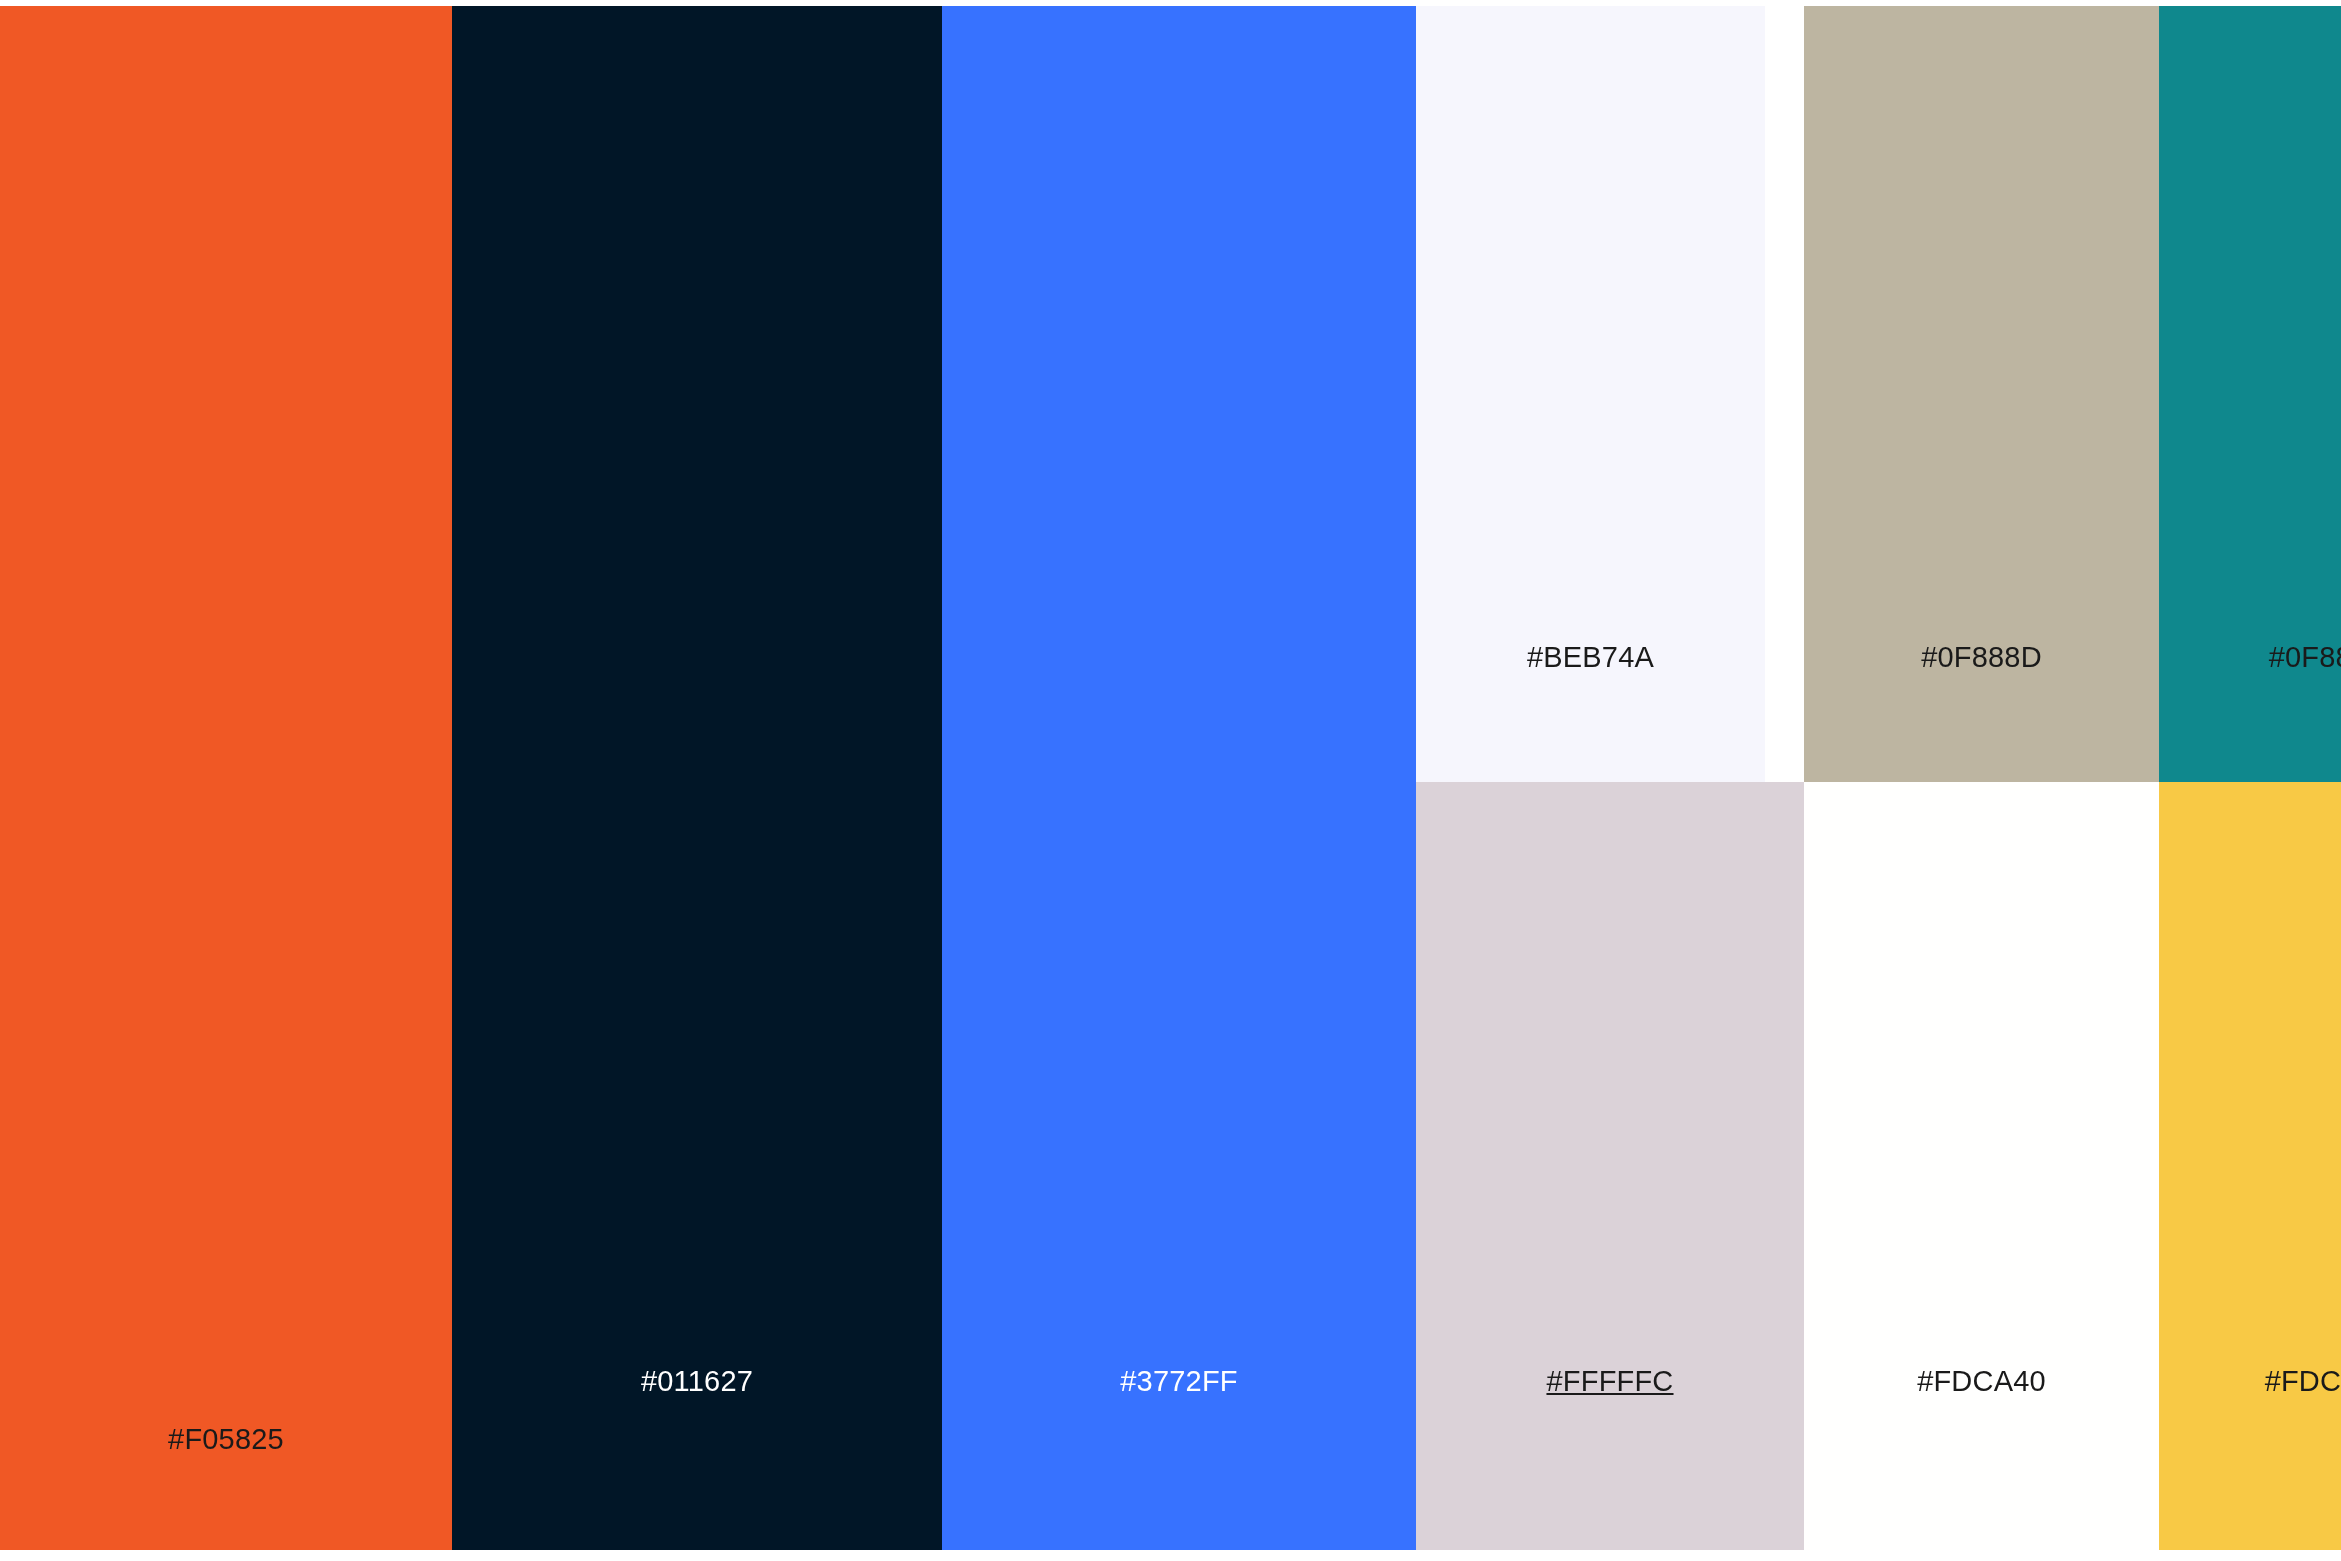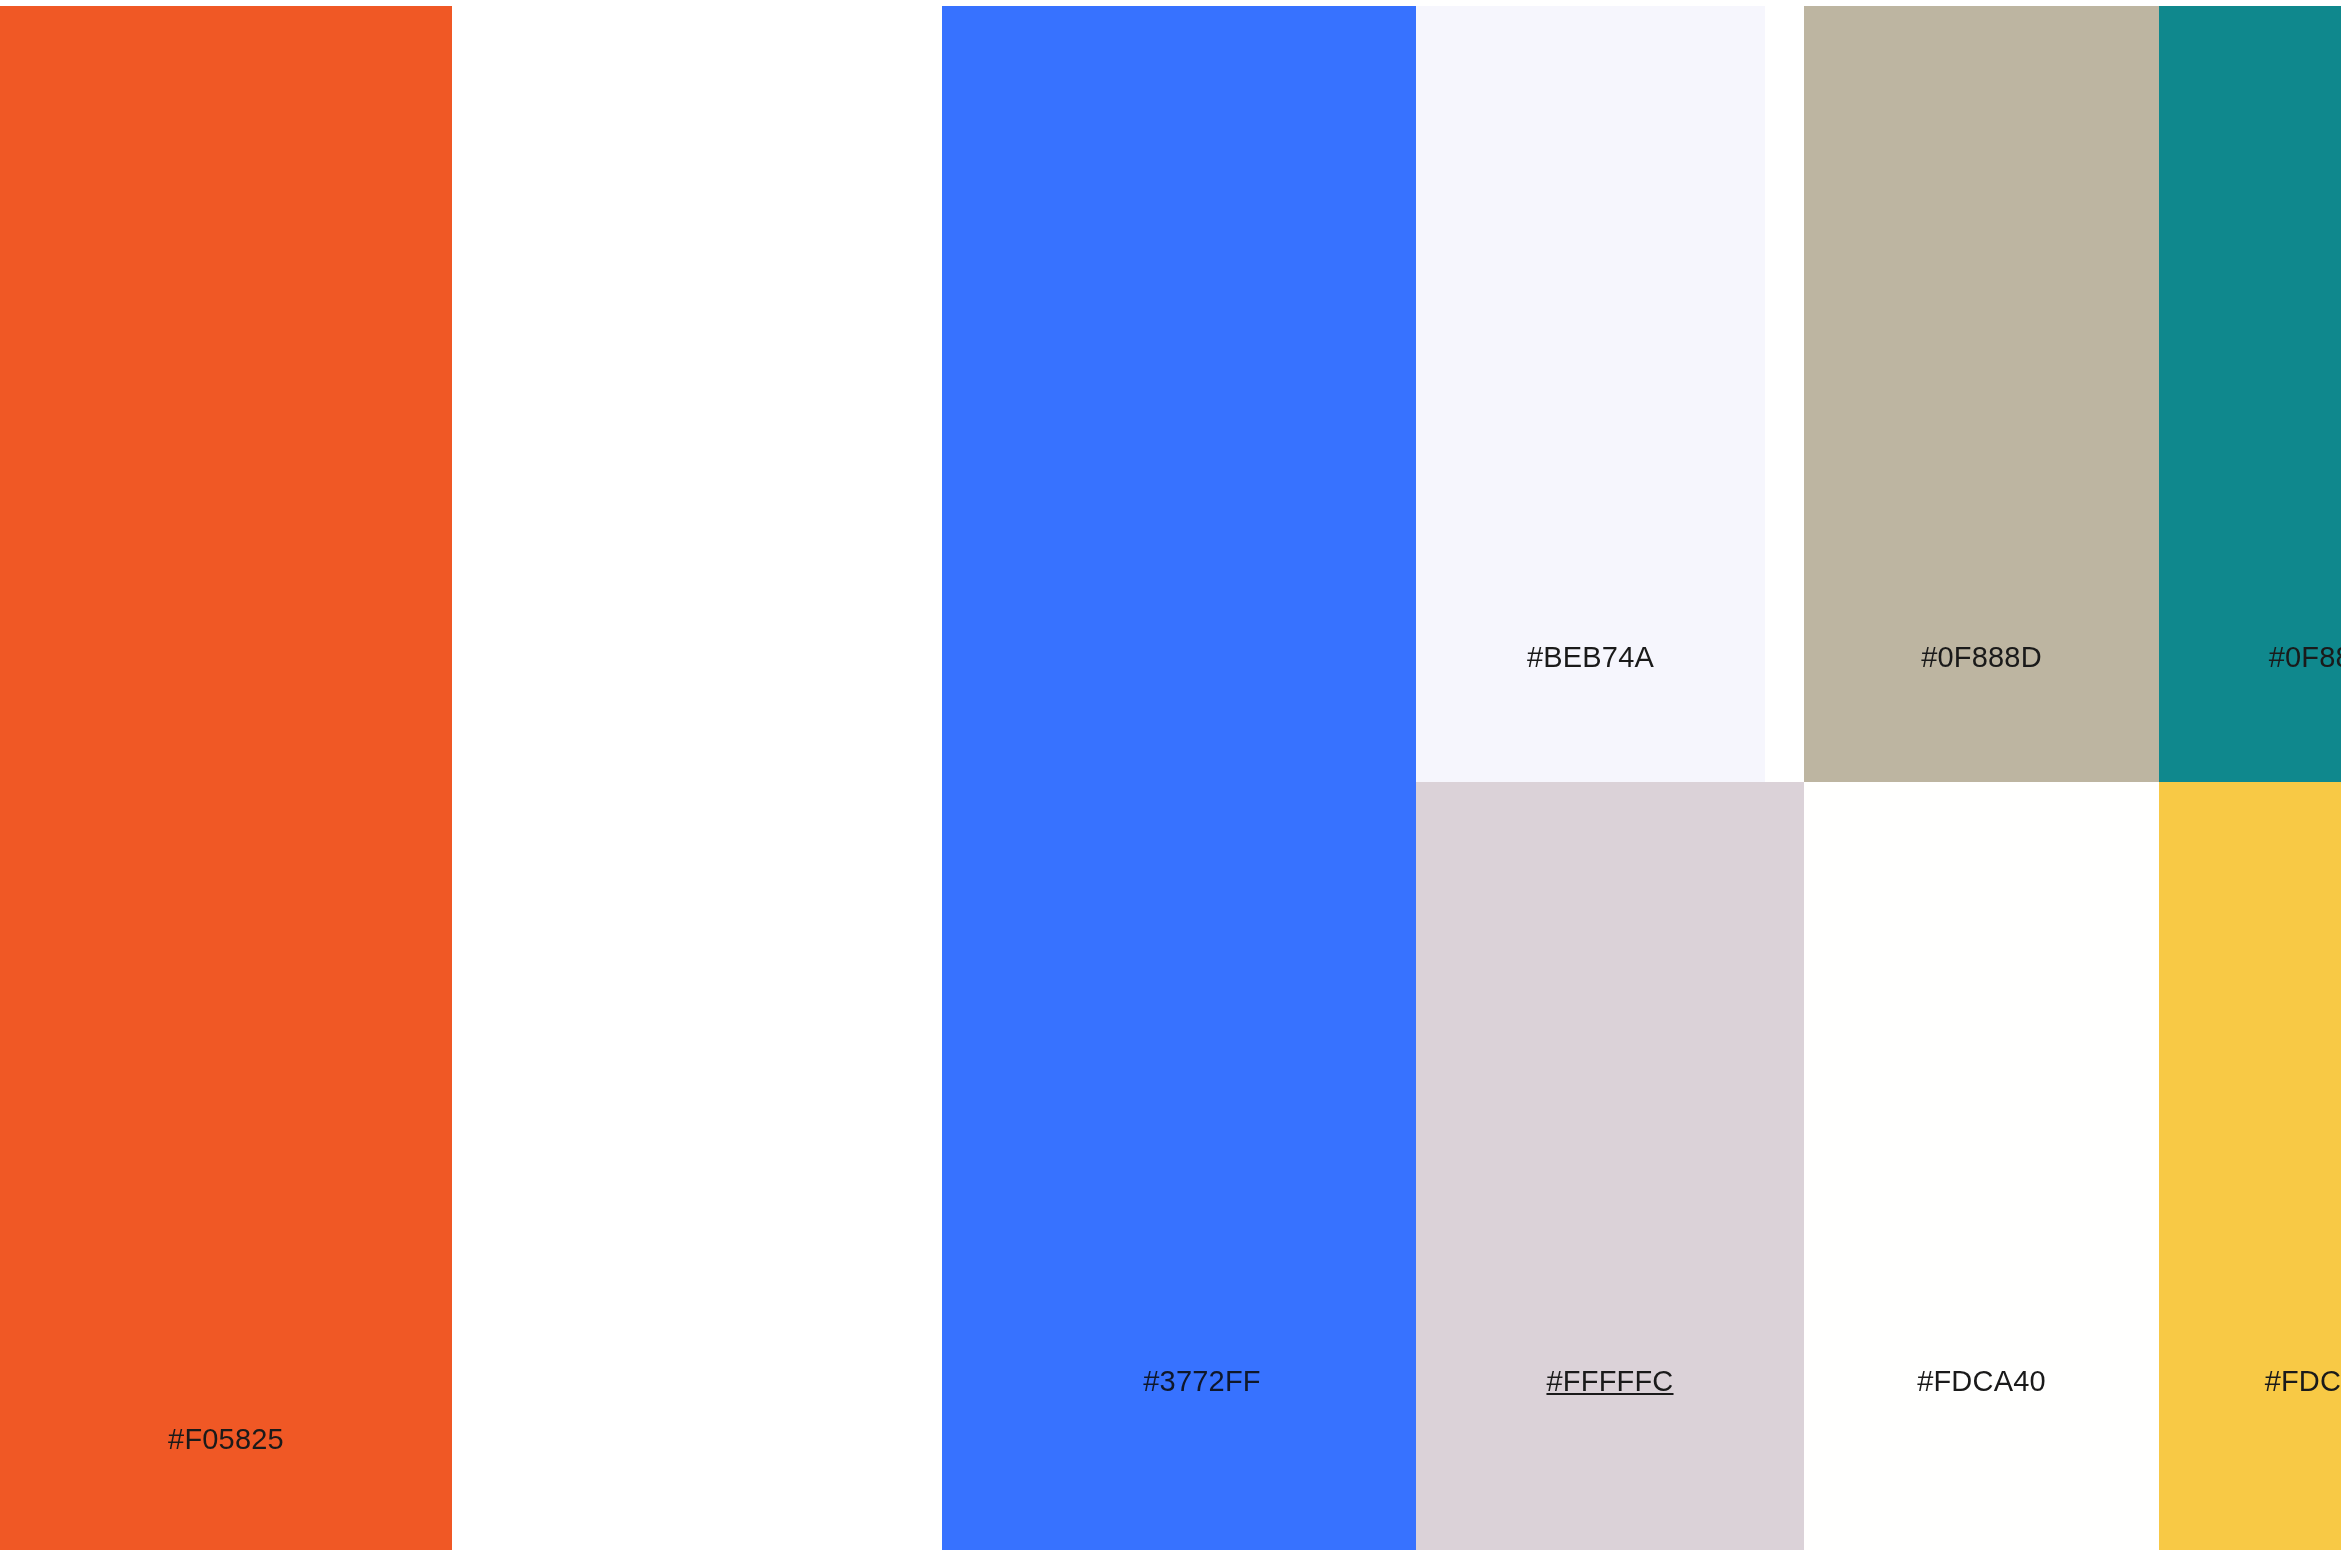--- a/index.html
+++ b/index.html
@@ -36,22 +36,25 @@
   .label-bottom { top: 1367px; }
   .label-upper  { top: 643px; }
 </style>
 </head>
 <body>
 
 <div id="palette" style="width: 2498px; height: 1562px; background: rgb(255, 255, 255);">
     <div class="swatch" style="left: 0px; top: 5.6px; width: 452px; height: 1544px; background: rgb(240, 88, 37);">
       <span class="swatch-label label-bottom" style="color: rgb(26, 26, 26); top: 1419px;">#F05825</span>
     </div>
+    <div class="swatch" style="left: 452px; top: 5.6px; width: 490px; height: 1544px; background: rgb(1, 22, 39);">
+      <span class="swatch-label label-bottom" style="color: rgb(255, 255, 255); top: 1361px;">#011627</span>
+    </div>
     <div class="swatch" style="left: 942px; top: 5.6px; width: 474px; height: 1544px; background: rgb(55, 114, 255);">
-      <span class="swatch-label label-bottom" style="color: #0f172a; top: 1361px; padding-left: 23px;">#3772FF</span>
+      <span class="swatch-label label-bottom" style="color: #ffffff; top: 1361px;">#3772FF</span>
     </div>
     <div class="swatch" style="left: 1416px; top: 5.6px; width: 349px; height: 777px; background: rgb(246, 246, 253); padding-left: 32px;">
       <span class="swatch-label label-upper" style="color: rgb(26, 26, 26); top: 637px;">#BEB74A</span>
     </div>
     <div class="swatch" style="left: 1416px; top: 782px; width: 388px; height: 768px; background: rgb(219, 210, 216);">
       <span class="swatch-label label-bottom" style="color: rgb(26, 26, 26); top: 585px; text-decoration: underline;">#FFFFFC</span>
     </div>
     <div class="swatch" style="left: 1804px; top: 5.6px; width: 355px; height: 777px; background: rgb(189, 181, 161);">
       <span class="swatch-label label-upper" style="color: rgb(26, 26, 26); top: 637px;">#0F888D</span>
     </div>

